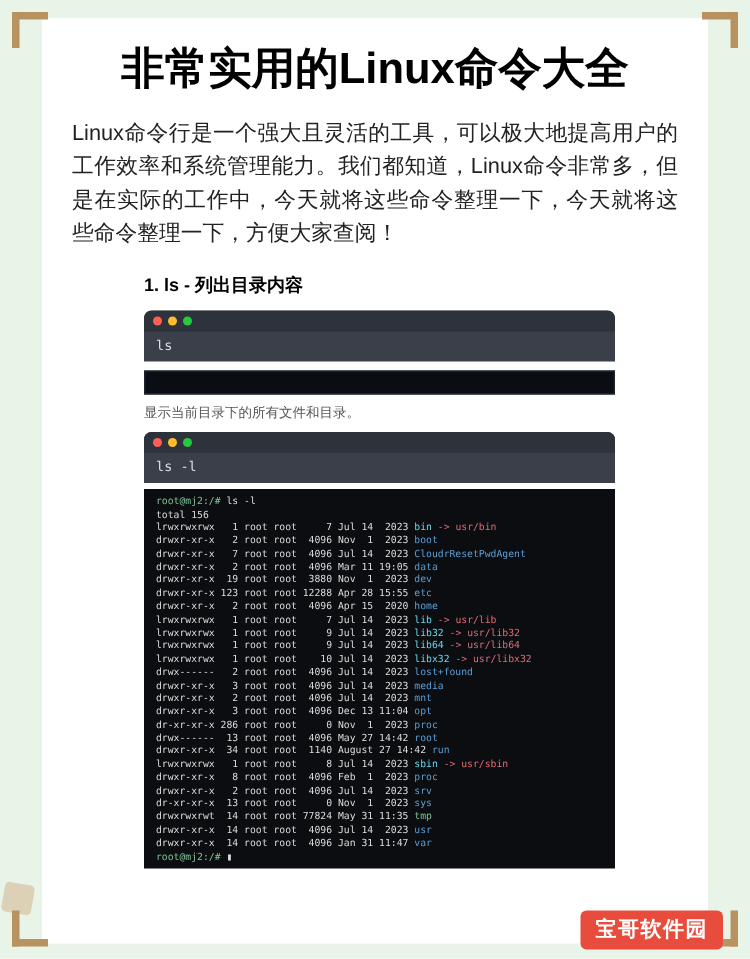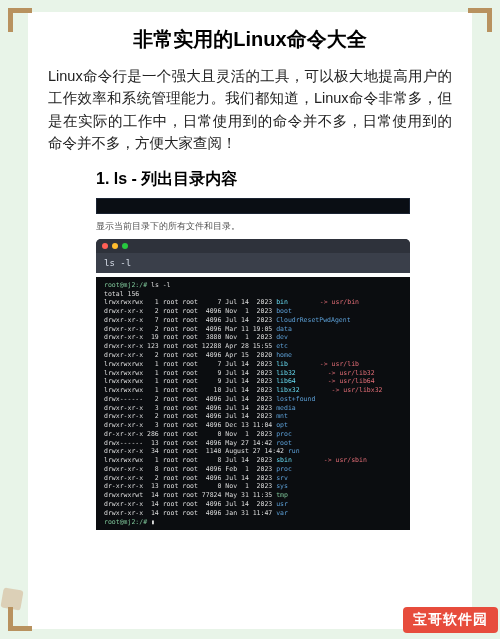--- a/index.html
+++ b/index.html
@@ -26,36 +26,36 @@
     position: absolute;
     top: 12px;
     left: 28px;
     right: 28px;
     bottom: 10px;
     background: #fff;
     padding: 14px 20px 10px 20px;
     overflow: hidden;
   }
   .title {
-    font-size: 20px;
+    font-size: 29px;
     font-weight: 900;
     text-align: center;
     color: #000;
     margin-bottom: 12px;
     letter-spacing: 0px;
   }
   .intro {
     font-size: 14.5px;
     color: #222;
     line-height: 1.55;
     text-align: justify;
     margin-bottom: 14px;
   }
   .section-title {
-    font-size: 16px;
+    font-size: 12px;
     font-weight: 700;
     color: #000;
     margin: 6px 0 8px 48px;
   }
   .caption {
     font-size: 9px;
     color: #555;
     margin: 6px 0 6px 48px;
   }
   .terminal {
@@ -97,25 +97,25 @@
     font-size: 6.5px;
     line-height: 1.35;
     color: #a0a0a0;
     white-space: pre;
     overflow: hidden;
   }
   .p-green { color: #7ec699; }
   .p-cyan { color: #66d9ef; text-align: center; }
   .p-blue { color: #5c9fd6; }
   .p-white { color: #ddd; }
-  .p-red { color: #e06c75; padding-left: 28px; }
+  .p-red { color: #e06c75; }
   .badge {
     position: absolute;
     bottom: 6px;
-    right: 2px;
+    right: 18px;
     background: #e74c3c;
     color: #fff;
     font-size: 14px;
     font-weight: 700;
     padding: 4px 10px;
     border-radius: 4px;
     z-index: 20;
     letter-spacing: 1px;
   }
   .deco-left {
@@ -134,24 +134,32 @@
 <body>
 
 <div class="corner-tl"></div>
 <div class="corner-tr"></div>
 <div class="corner-bl"></div>
 <div class="corner-br"></div>
 <div class="deco-left"></div>
 
 <div class="page">
   <h1 class="title">非常实用的Linux命令大全</h1>
-  <p class="intro">Linux命令行是一个强大且灵活的工具，可以极大地提高用户的工作效率和系统管理能力。我们都知道，Linux命令非常多，但是在实际的工作中，日常使用到的命令并不多，日常使用到的命令并不多，方便大家查阅！</p>
+  <p class="intro">Linux命令行是一个强大且灵活的工具，可以极大地提高用户的工作效率和系统管理能力。我们都知道，Linux命令非常多，但是在实际的工作中，今天就将这些命令整理一下，今天就将这些命令整理一下，方便大家查阅！</p>
 
   <div class="section-title">1. ls - 列出目录内容</div>
 
+  <div class="terminal">
+    <div class="terminal-bar">
+      <span class="dot dot-r"></span>
+      <span class="dot dot-y"></span>
+      <span class="dot dot-g"></span>
+    </div>
+    <div class="terminal-body">ls</div>
+  </div>
 
   <div class="terminal-dark"></div>
 
   <div class="caption">显示当前目录下的所有文件和目录。</div>
 
   <div class="terminal">
     <div class="terminal-bar">
       <span class="dot dot-r"></span>
       <span class="dot dot-y"></span>
       <span class="dot dot-g"></span>

